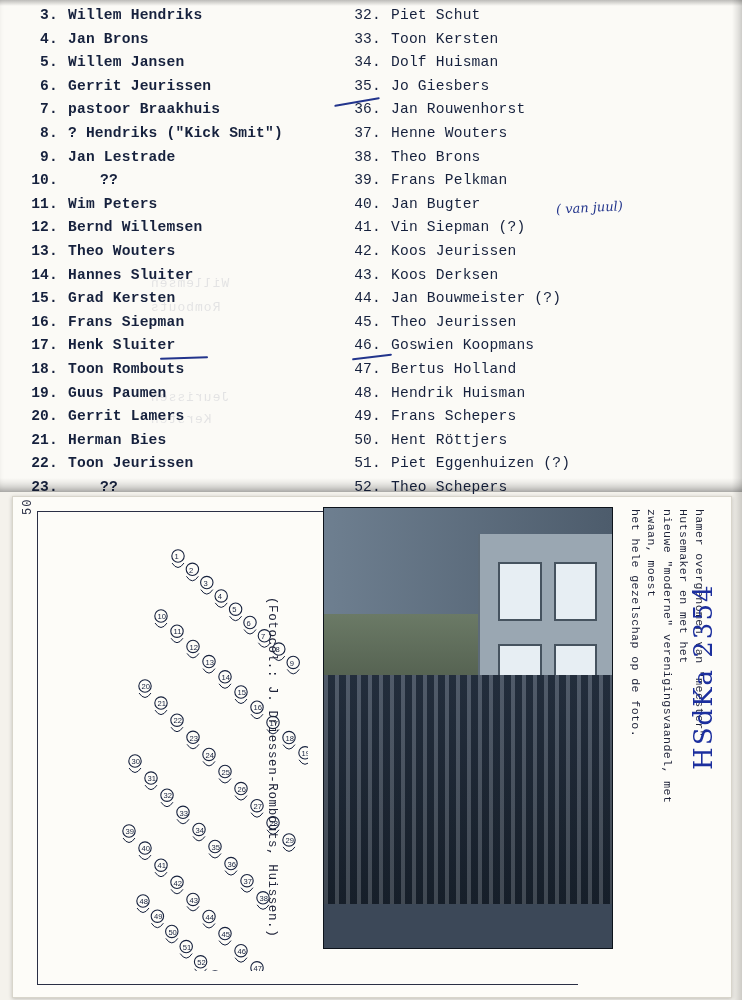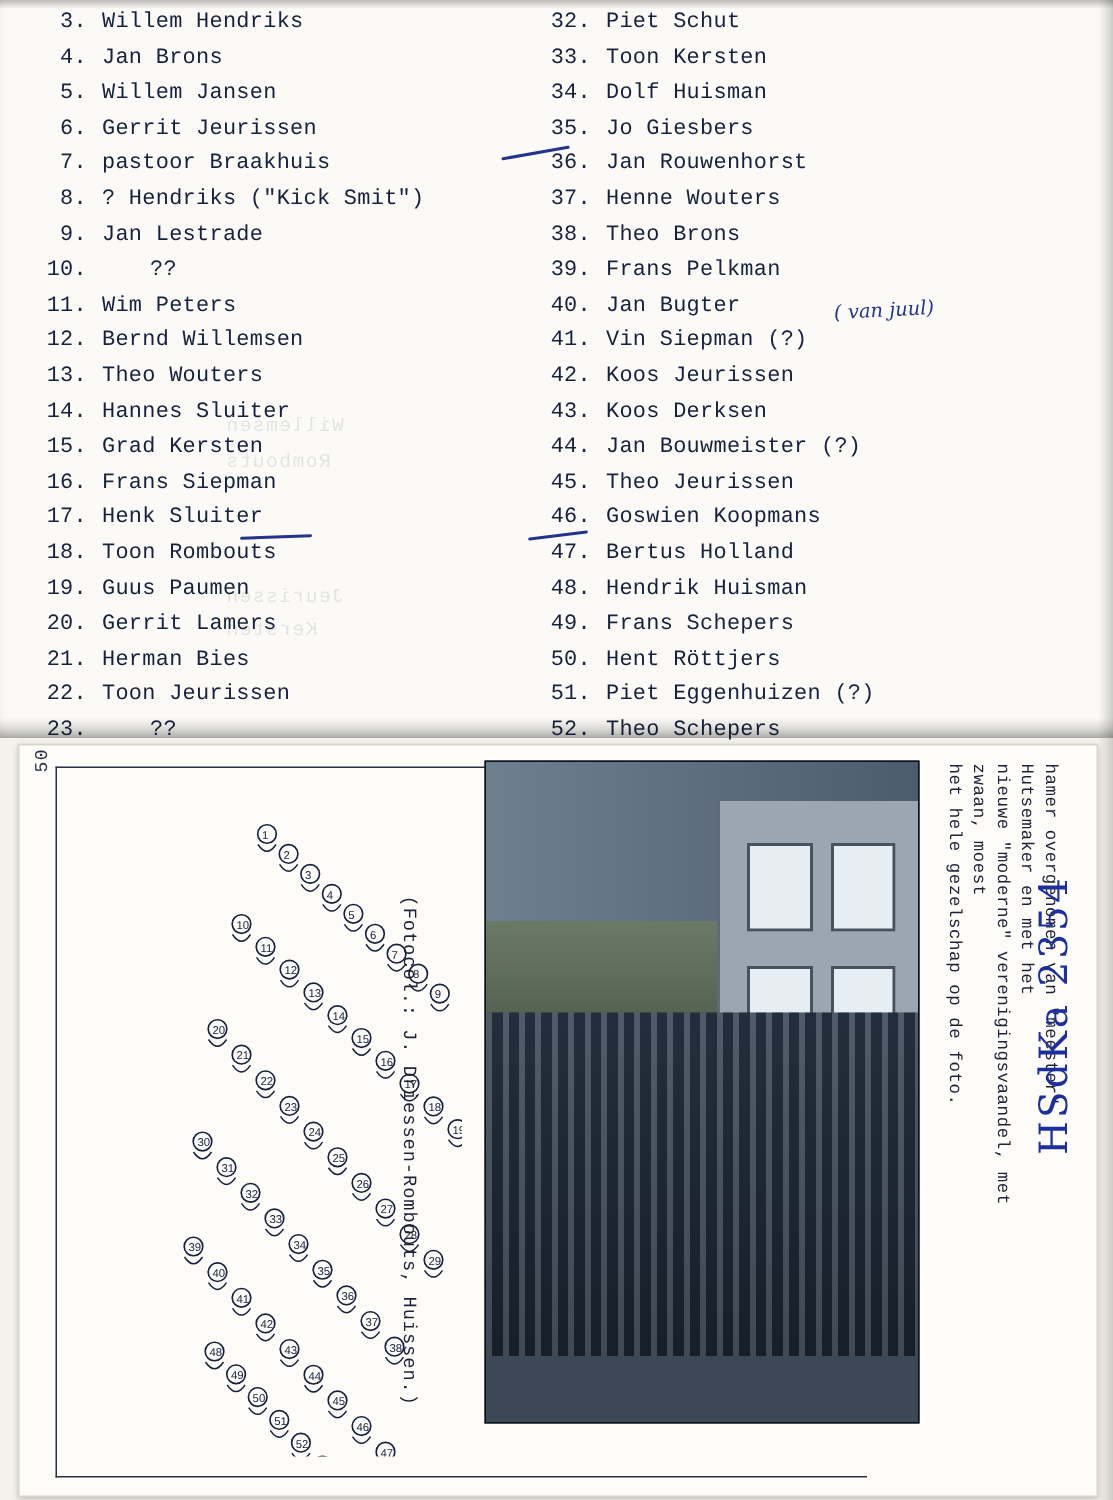--- a/index.html
+++ b/index.html
@@ -42,22 +42,22 @@
   }
 
   .col {
     position: absolute;
     top: 4px;
     font-size: 14.6px;
     line-height: 23.6px;
     letter-spacing: 0.2px;
     white-space: pre;
   }
-  #col-left { left: 22px; }
-  #col-right { left: 358px; }
+  #col-left { left: 22px; font-weight: bold; }
+  #col-right { left: 345px; }
 
   .row { display: block; height: 23.6px; }
   .num {
     display: inline-block;
     width: 36px;
     text-align: right;
   }
   .nm { padding-left: 10px; }
   .unknown { padding-left: 42px; }
 

